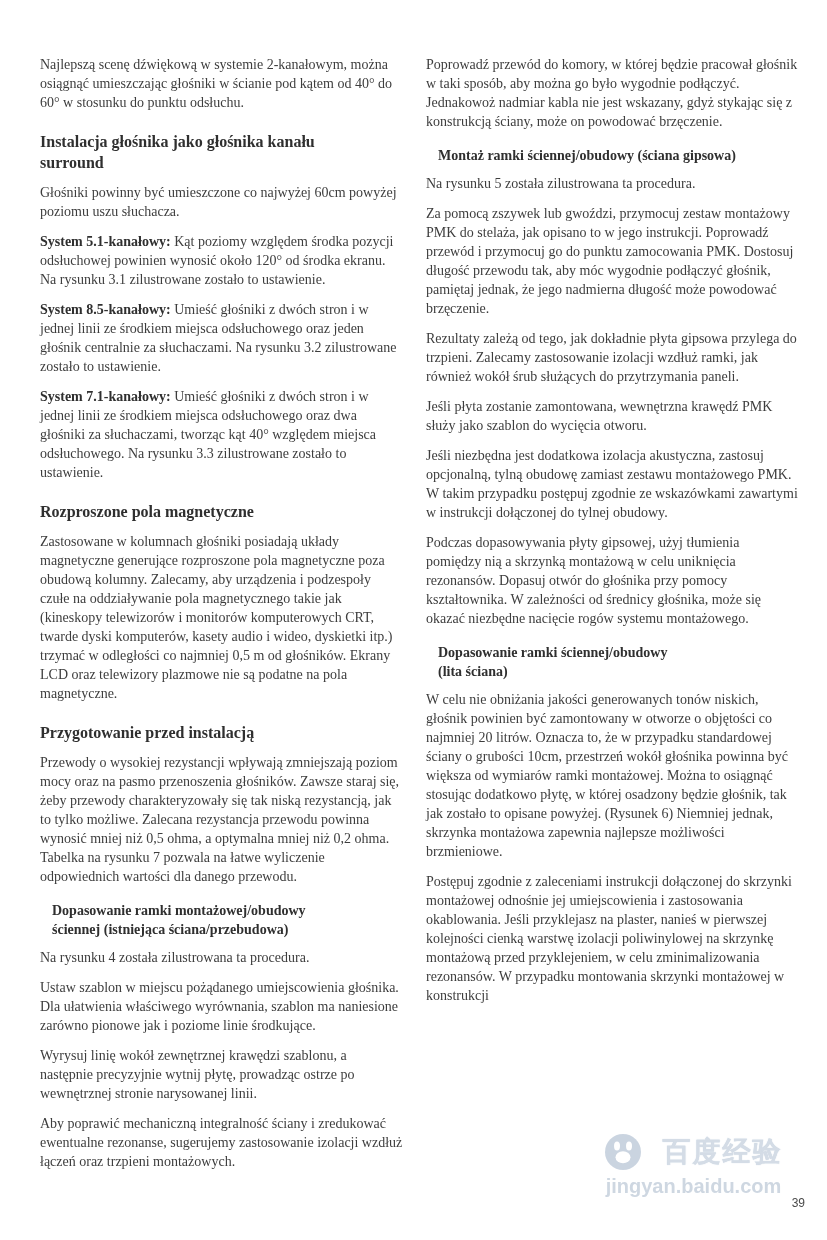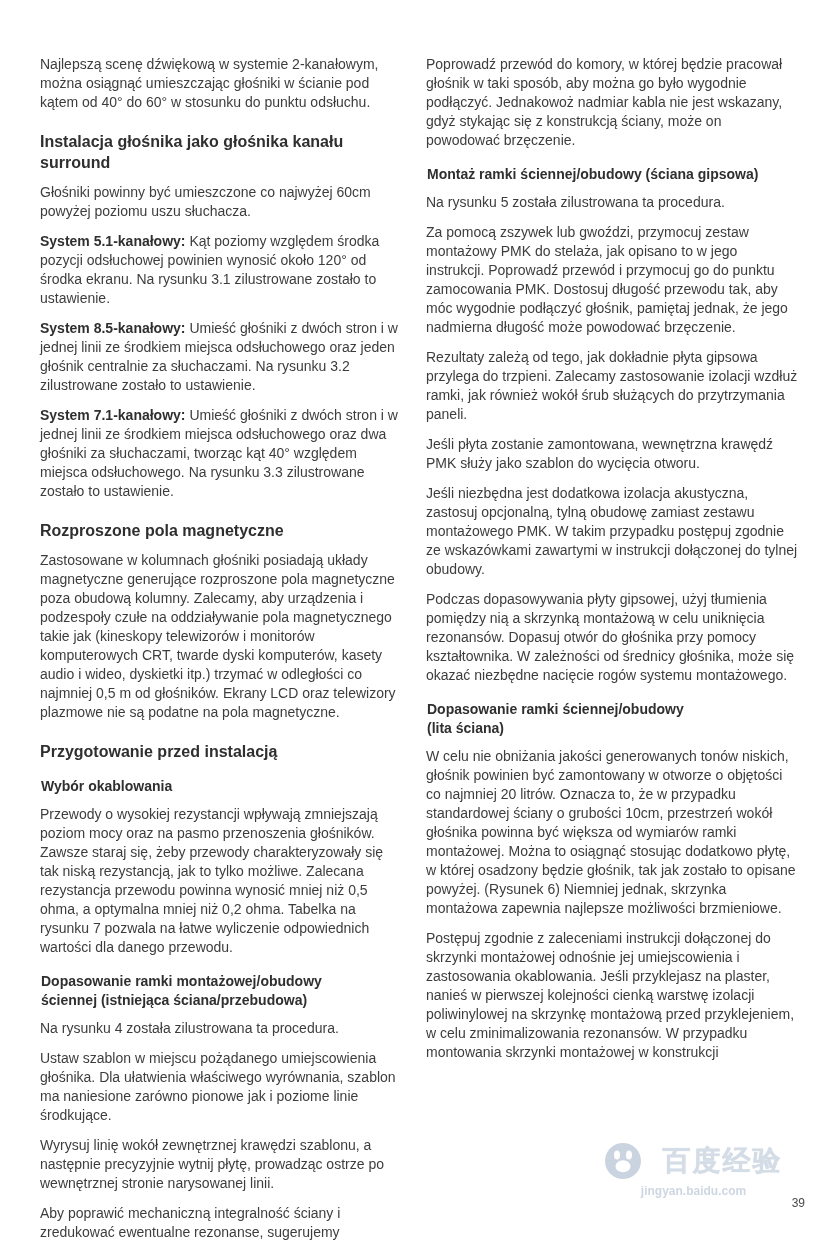--- a/index.html
+++ b/index.html
@@ -20,33 +20,34 @@
     display: flex;
     gap: 23px;
   }
   .col { width: 363px; }
   #col-right { width: 372px; }
 
   .blk {
     font-size: 14px;
     line-height: 19px;
     margin: 0 0 11px 0;
+    font-family: Liberation Serif, serif;
   }
   .h2 {
     font-size: 16px;
     line-height: 21px;
     font-weight: 700;
     color: #2f2f2f;
     margin: 19px 0 10px 0;
     white-space: pre-line;
   }
   .h3 {
     font-weight: 700;
     color: #2f2f2f;
-    margin: 15px 0 9px 1px;
+    margin: 15px 0 9px 12px;
     white-space: pre-line;
   }
   .col > .blk:first-child { margin-top: 0; }
   .blk strong { font-weight: 700; color: #2f2f2f; }
 
   .page-number {
     position: absolute;
     right: 22px;
     bottom: 30px;
     font-size: 12px;
@@ -70,21 +71,21 @@
   }
   .wm-logo { width: 36px; height: 36px; flex: 0 0 auto; }
   .wm-brand {
     font-size: 28px;
     font-weight: 700;
     color: #c6d1de;
     letter-spacing: 2px;
     text-shadow: 0 0 1px #aebfd2;
   }
   .wm-url {
-    font-size: 12px;
+    font-size: 20px;
     font-weight: 700;
     color: #becad8;
     margin-top: 4px;
   }
 </style>
 </head>
 <body>
 
 <div class="page">
   <div class="columns">
@@ -92,21 +93,20 @@
         <div class="blk p">Najlepszą scenę dźwiękową w systemie 2-kanałowym, można osiągnąć umieszczając głośniki w ścianie pod kątem od 40° do 60° w stosunku do punktu odsłuchu.</div>
         <div class="blk h2">Instalacja głośnika jako głośnika kanału
 surround</div>
         <div class="blk p">Głośniki powinny być umieszczone co najwyżej 60cm powyżej poziomu uszu słuchacza.</div>
         <div class="blk p"><strong>System 5.1-kanałowy:</strong> <span>Kąt poziomy względem środka pozycji odsłuchowej powinien wynosić około 120° od środka ekranu. Na rysunku 3.1 zilustrowane zostało to ustawienie.</span></div>
         <div class="blk p"><strong>System 8.5-kanałowy:</strong> <span>Umieść głośniki z dwóch stron i w jednej linii ze środkiem miejsca odsłuchowego oraz jeden głośnik centralnie za słuchaczami. Na rysunku 3.2 zilustrowane zostało to ustawienie.</span></div>
         <div class="blk p"><strong>System 7.1-kanałowy:</strong> <span>Umieść głośniki z dwóch stron i w jednej linii ze środkiem miejsca odsłuchowego oraz dwa głośniki za słuchaczami, tworząc kąt 40° względem miejsca odsłuchowego. Na rysunku 3.3 zilustrowane zostało to ustawienie.</span></div>
         <div class="blk h2">Rozproszone pola magnetyczne</div>
         <div class="blk p">Zastosowane w kolumnach głośniki posiadają układy magnetyczne generujące rozproszone pola magnetyczne poza obudową kolumny. Zalecamy, aby urządzenia i podzespoły czułe na oddziaływanie pola magnetycznego takie jak (kineskopy telewizorów i monitorów komputerowych CRT, twarde dyski komputerów, kasety audio i wideo, dyskietki itp.) trzymać w odległości co najmniej 0,5 m od głośników. Ekrany LCD oraz telewizory plazmowe nie są podatne na pola magnetyczne.</div>
         <div class="blk h2">Przygotowanie przed instalacją</div>
-        <div class="blk h3">Wybór okablowania</div>
         <div class="blk p">Przewody o wysokiej rezystancji wpływają zmniejszają poziom mocy oraz na pasmo przenoszenia głośników. Zawsze staraj się, żeby przewody charakteryzowały się tak niską rezystancją, jak to tylko możliwe. Zalecana rezystancja przewodu powinna wynosić mniej niż 0,5 ohma, a optymalna mniej niż 0,2 ohma. Tabelka na rysunku 7 pozwala na łatwe wyliczenie odpowiednich wartości dla danego przewodu.</div>
         <div class="blk h3">Dopasowanie ramki montażowej/obudowy
 ściennej (istniejąca ściana/przebudowa)</div>
         <div class="blk p">Na rysunku 4 została zilustrowana ta procedura.</div>
         <div class="blk p">Ustaw szablon w miejscu pożądanego umiejscowienia głośnika. Dla ułatwienia właściwego wyrównania, szablon ma naniesione zarówno pionowe jak i poziome linie środkujące.</div>
         <div class="blk p">Wyrysuj linię wokół zewnętrznej krawędzi szablonu, a następnie precyzyjnie wytnij płytę, prowadząc ostrze po wewnętrznej stronie narysowanej linii.</div>
         <div class="blk p">Aby poprawić mechaniczną integralność ściany i zredukować ewentualne rezonanse, sugerujemy zastosowanie izolacji wzdłuż łączeń oraz trzpieni montażowych.</div>
       </section>
     <section class="col" id="col-right">
         <div class="blk p">Poprowadź przewód do komory, w której będzie pracował głośnik w taki sposób, aby można go było wygodnie podłączyć. Jednakowoż nadmiar kabla nie jest wskazany, gdyż stykając się z konstrukcją ściany, może on powodować brzęczenie.</div>

